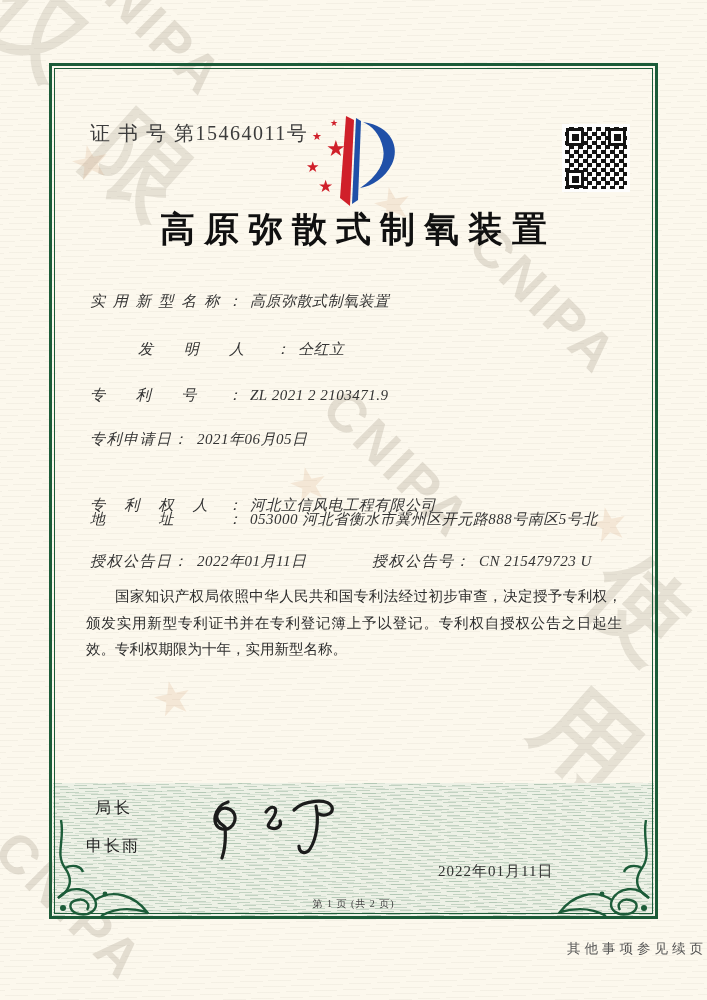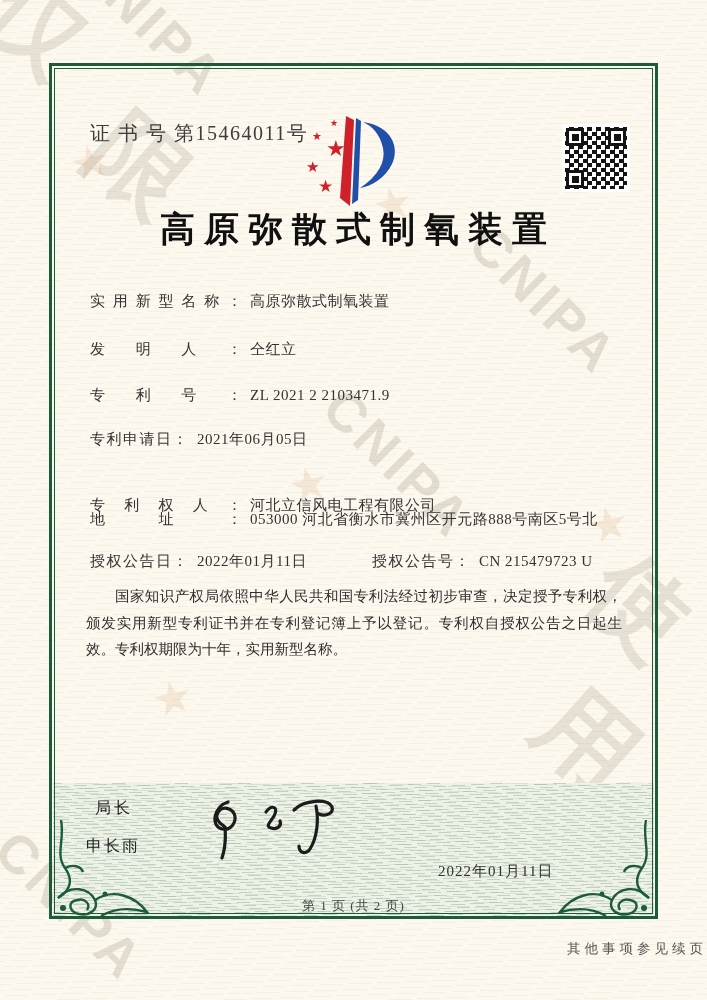--- a/index.html
+++ b/index.html
@@ -21,40 +21,40 @@
   .logo{position:absolute;left:288px;top:110px;z-index:4;}
   .qr{position:absolute;left:565px;top:127px;width:62px;height:62px;z-index:4;
       background:repeating-conic-gradient(#141414 0% 25%,#fdfdfd 0% 50%) 0 0/9px 9px;outline:3px solid #fdfdfd;}
   .finder{position:absolute;width:12px;height:12px;border:3px solid #141414;background:#fff;}
   .finder::after{content:"";position:absolute;inset:2.5px;background:#141414;}
   .f-tl{left:1px;top:1px}.f-tr{right:1px;top:1px}.f-bl{left:1px;bottom:1px}
   .title{position:absolute;left:0;right:0;top:206px;z-index:4;text-align:center;
          font-size:35px;font-weight:bold;color:#101010;letter-spacing:9px;text-indent:9px;}
   
   .fields{position:absolute;left:90px;top:292px;width:540px;z-index:4;font-size:15px;color:#333;}
-  .frow{position:absolute;left:0;white-space:nowrap;}
+  .frow{position:absolute;left:0;white-space:nowrap;font-style:italic;}
   .flabel-wide{display:inline-block;width:152px;text-align:justify;text-align-last:justify;}
   .flabel-plain{letter-spacing:1.5px;}
   .fvalue{margin-left:8px;letter-spacing:0.5px;}
   .grant-pair2{position:absolute;left:282px;top:0;}
   
   .bodytext{position:absolute;left:86px;top:583px;width:536px;z-index:4;font-size:14.5px;
             color:#2e2e2e;line-height:1.84;text-align:justify;}
   .bodytext p{margin:0;text-indent:2em;}
   
   .band{position:absolute;left:53px;top:783px;width:601px;height:134px;z-index:2;
     background-color:#edf1e6;
     background-image:
       repeating-linear-gradient(-3deg,transparent 0 2.6px,rgba(95,140,110,0.30) 2.6px 3.3px),
       repeating-linear-gradient(2deg,transparent 0 4.2px,rgba(95,140,110,0.14) 4.2px 5px);}
   .director-title{position:absolute;left:95px;top:798px;z-index:4;font-size:16px;letter-spacing:3px;color:#222;}
   .director-name{position:absolute;left:86px;top:836px;z-index:4;font-size:16px;letter-spacing:2px;color:#222;}
   .sig{position:absolute;left:198px;top:786px;z-index:4;}
   .issue-date{position:absolute;left:438px;top:862px;z-index:4;font-size:15px;letter-spacing:1px;color:#333;}
-  .page-info{position:absolute;left:0;right:0;top:897px;z-index:4;text-align:center;font-size:13px;color:#444;letter-spacing:1px;}
+  .page-info{position:absolute;left:0;right:0;top:897px;z-index:4;text-align:center;font-size:10px;color:#444;letter-spacing:1px;}
   .note{position:absolute;left:0;right:0;top:940px;z-index:4;text-align:right;font-size:13.5px;color:#555;letter-spacing:4px;}
   .flourish{position:absolute;z-index:4;}
   .fl-left{left:53px;top:820px;}
   .fl-right{right:53px;top:820px;transform:scaleX(-1);}
 </style>
 </head>
 <body>
 
 <div class="page">
 
@@ -96,21 +96,21 @@
     <div class="finder f-tr"></div>
     <div class="finder f-bl"></div>
   </div>
 
   <div class="title">高原弥散式制氧装置</div>
 
   <div class="fields">
     <div class="frow" style="top:0;">
       <span class="flabel-wide">实用新型名称：</span><span class="fvalue">高原弥散式制氧装置</span>
     </div>
-    <div class="frow" style="top:48px;">
+    <div class="frow" style="top:48px;margin-left:48px;">
       <span class="flabel-wide">发明人：</span><span class="fvalue">仝红立</span>
     </div>
     <div class="frow" style="top:94px;">
       <span class="flabel-wide">专利号：</span><span class="fvalue">ZL 2021 2 2103471.9</span>
     </div>
     <div class="frow" style="top:138px;">
       <span class="flabel-plain">专利申请日：</span><span class="fvalue">2021年06月05日</span>
     </div>
     <div class="frow" style="top:176px;margin-top:28px;">
       <span class="flabel-wide">专利权人：</span><span class="fvalue">河北立信风电工程有限公司</span>

